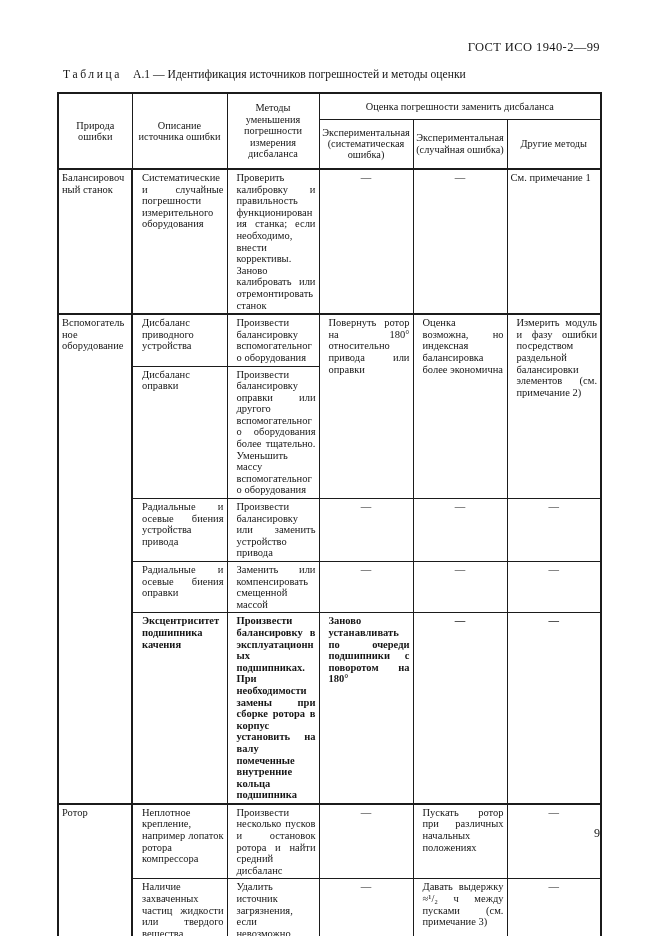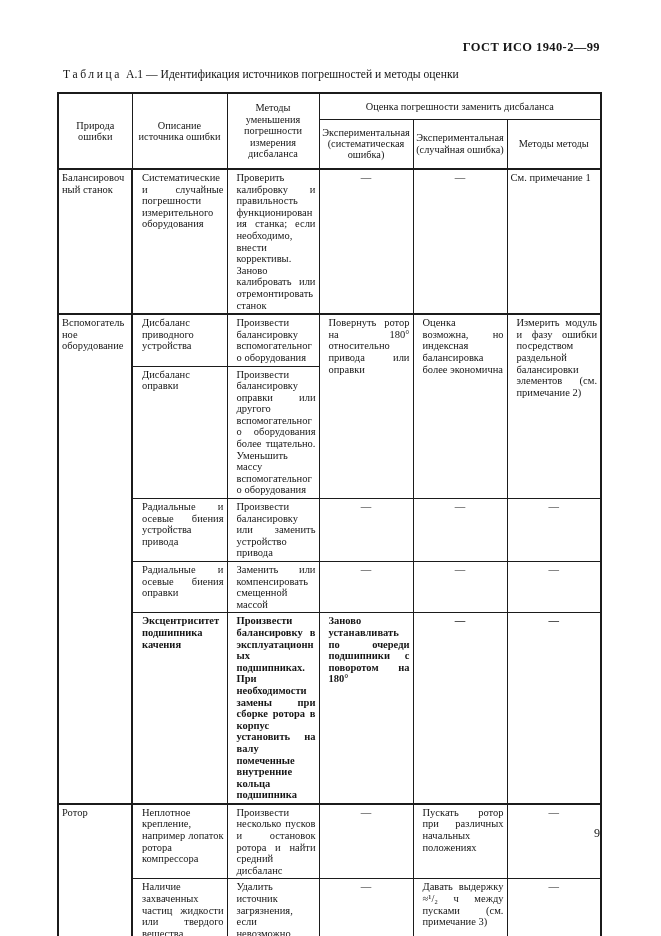--- a/index.html
+++ b/index.html
@@ -6,30 +6,30 @@
   body {
     width: 661px; height: 936px;
     background: #ffffff;
     font-family: "Liberation Serif", "DejaVu Serif", serif;
     color: #161616;
   }
   .page { position: relative; width: 661px; height: 936px; overflow: hidden; }
 
   .doc-number {
     position: absolute; top: 40px; right: 61px;
-    font-size: 12.5px; font-weight: bold; letter-spacing: 0.4px;
+    font-size: 12.5px; font-weight: normal; letter-spacing: 0.4px;
     white-space: nowrap;
     text-align: center;
   }
   .caption {
     position: absolute; top: 68px; left: 63px;
     font-size: 11.6px; white-space: nowrap;
   }
   .cap-label { letter-spacing: 2.6px; }
-  .cap-text { margin-left: 4px; }
+  .cap-text { margin-left: 11px; }
 
   .table-wrap { position: absolute; top: 92px; left: 57px; width: 543px; }
   table {
     border-collapse: collapse; table-layout: fixed; width: 543px;
     border: 2px solid #1b1b1b;
   }
   th, td {
     border: 1px solid #1b1b1b;
     padding: 2px 3px;
     font-size: 10.5px; line-height: 11.6px;
@@ -90,21 +90,21 @@
       <thead>
         <tr class="h1">
           <th rowspan="2">Природа ошибки</th>
           <th rowspan="2">Описание источника ошибки</th>
           <th rowspan="2">Методы уменьшения погрешности измерения дисбаланса</th>
           <th colspan="3">Оценка погрешности заменить дисбаланса</th>
         </tr>
         <tr class="h2">
           <th>Экспериментальная (систематическая ошибка)</th>
           <th>Экспериментальная (случайная ошибка)</th>
-          <th>Методы методы</th>
+          <th>Другие методы</th>
         </tr>
       </thead>
       <tbody>
         <tr class="r0 section-start">
           <td class="c-nature">Балансировочный станок</td>
           <td class="just">Систематические и случайные погрешности измерительного оборудования</td>
           <td class="just">Проверить калибровку и правильность функционирования станка; если необходимо, внести коррективы. Заново калибровать или отремонтировать станок</td>
           <td class="c-dash">—</td>
           <td class="c-dash">—</td>
           <td>См. примечание 1</td>

